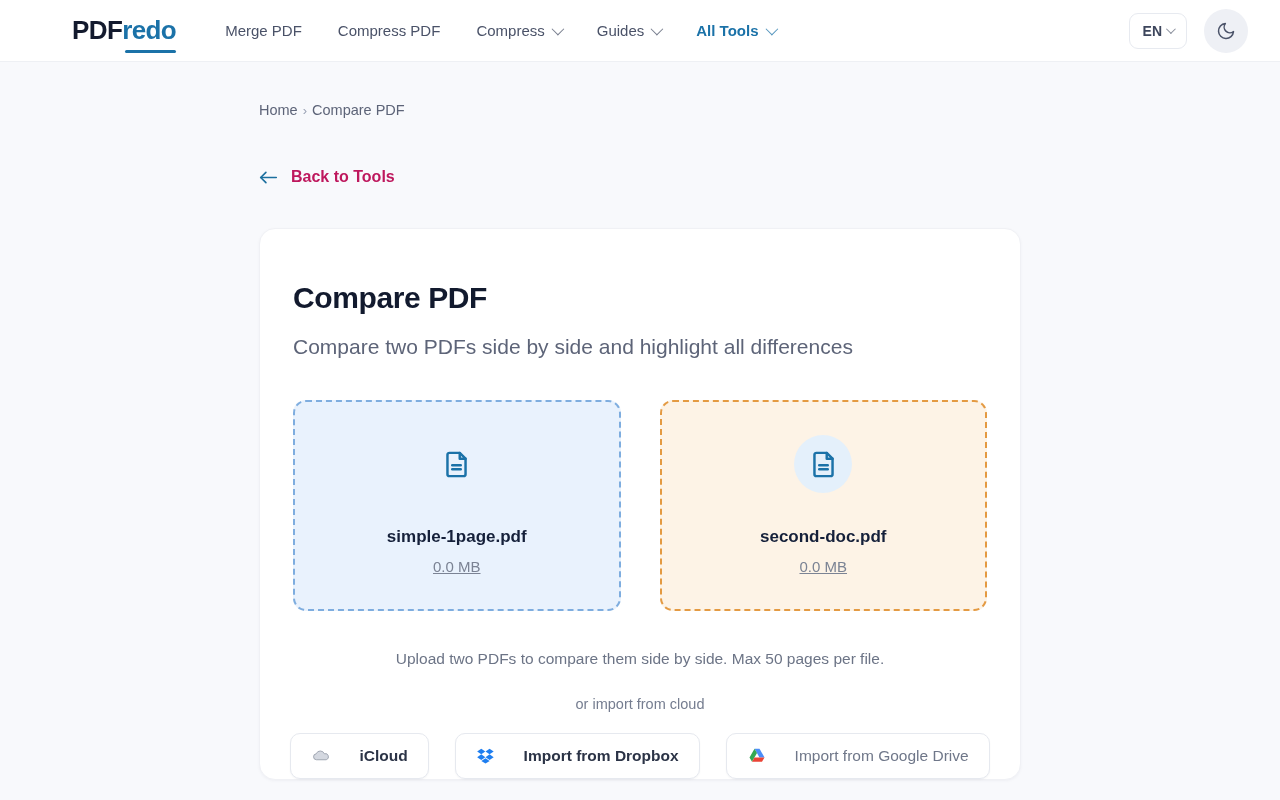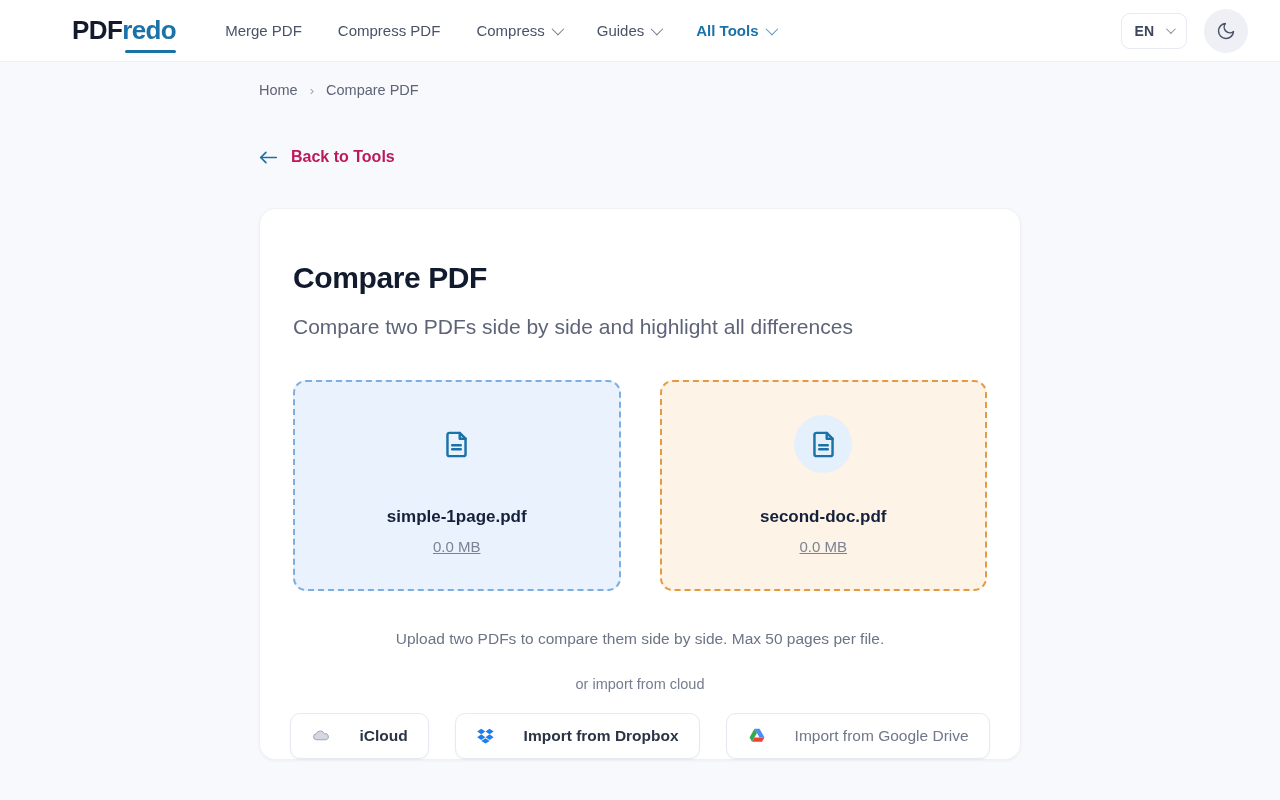--- a/index.html
+++ b/index.html
@@ -34,36 +34,36 @@
   }
   .nav-item.active { color: #1b72a8; font-weight: 600; justify-content: space-between; }
   .chev {
     width: 9px; height: 9px; border-right: 1.6px solid currentColor;
     border-bottom: 1.6px solid currentColor; transform: rotate(45deg) translateY(-2px);
     opacity: .75;
   }
 
   .hdr-right { margin-left: auto; display: flex; align-items: center; gap: 17px; }
   .lang {
-    display: flex; align-items: center; gap: 12px;
+    display: flex; align-items: center; gap: 4px;
     background: #fff; border: 1px solid #e7eaf0; border-radius: 9px;
     padding: 9px 13px; font-size: 14px; font-weight: 600; color: #3d465c;
     cursor: pointer;
   }
   .lang .chev { width: 7px; height: 7px; border-width: 1.5px; opacity: .6; }
   .theme-btn {
     width: 44px; height: 44px; border-radius: 50%;
     background: #eef0f5; display: flex; align-items: center; justify-content: center;
     cursor: pointer;
   }
 
   
   .wrap { padding: 0 0 0 259px; }
   .crumb {
-    margin-top: 20px; display: flex; align-items: center; gap: 12px;
+    margin-top: 40px; display: flex; align-items: center; gap: 5px;
     font-size: 14.5px; color: #5d6478;
   }
   .crumb .sep { color: #9aa2b4; font-size: 13px; }
   .crumb a { color: #5d6478; text-decoration: none; cursor: pointer; }
 
   .back {
     margin-top: 50px; display: inline-flex; align-items: center; gap: 13px;
     color: #be185d; font-size: 16px; font-weight: 600; cursor: pointer;
   }
 

